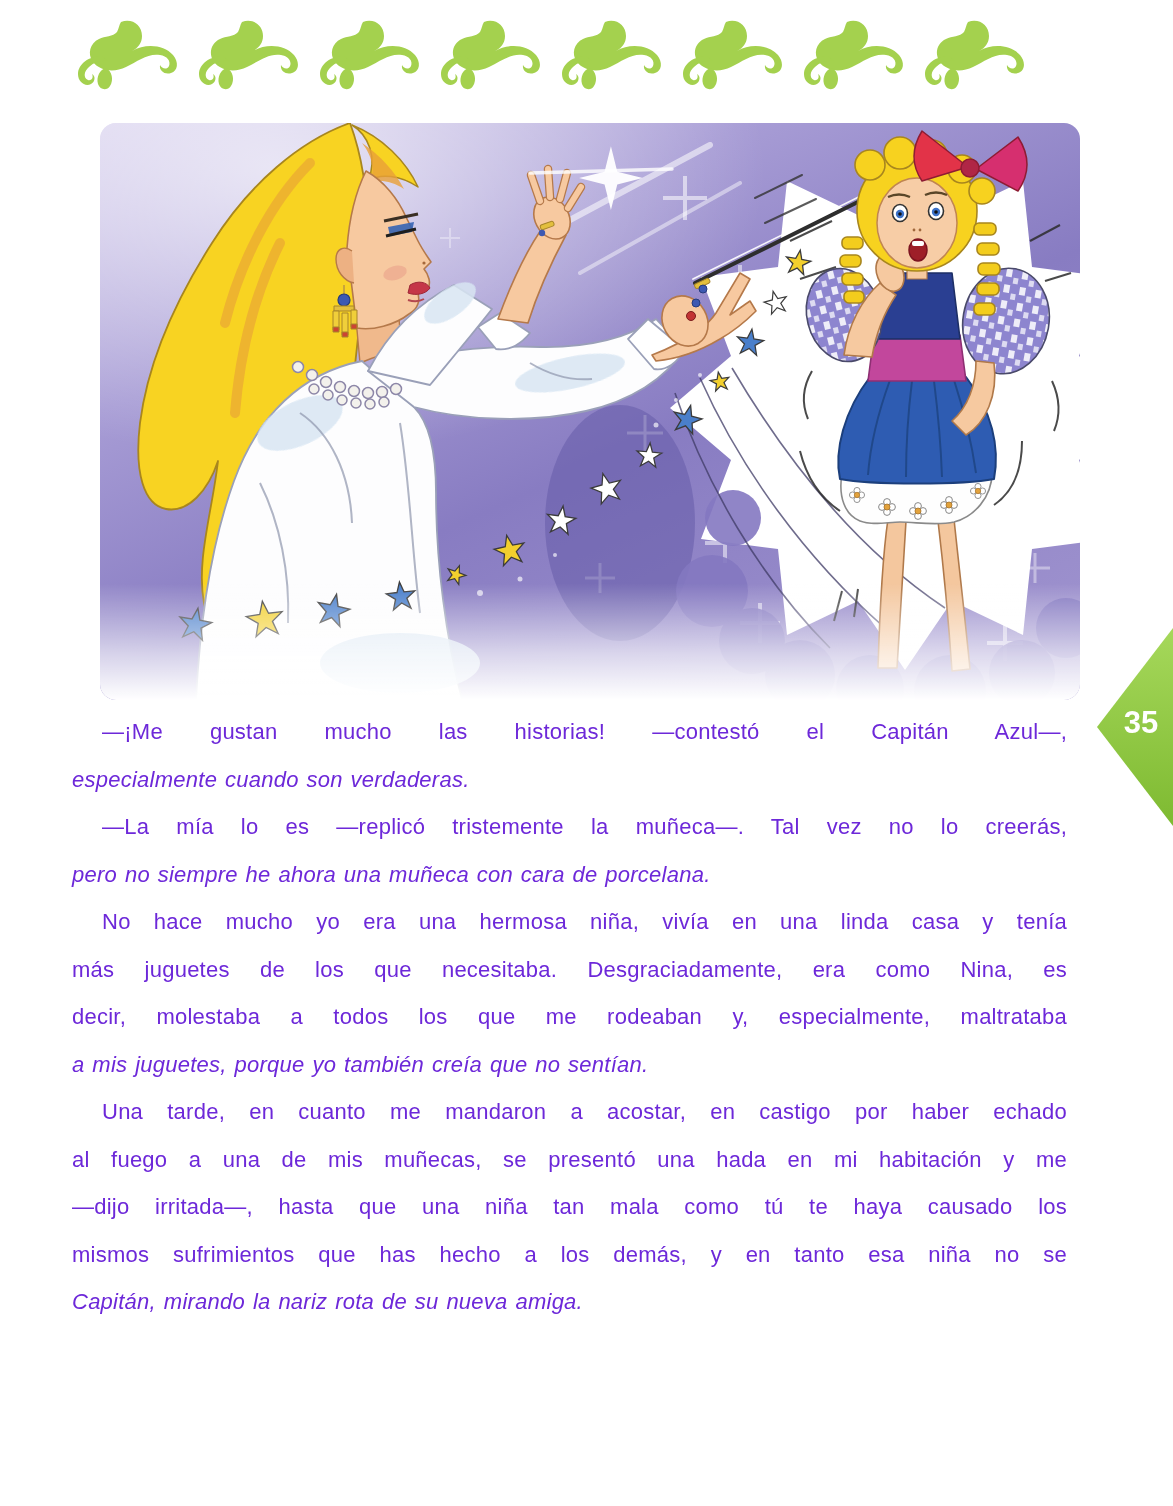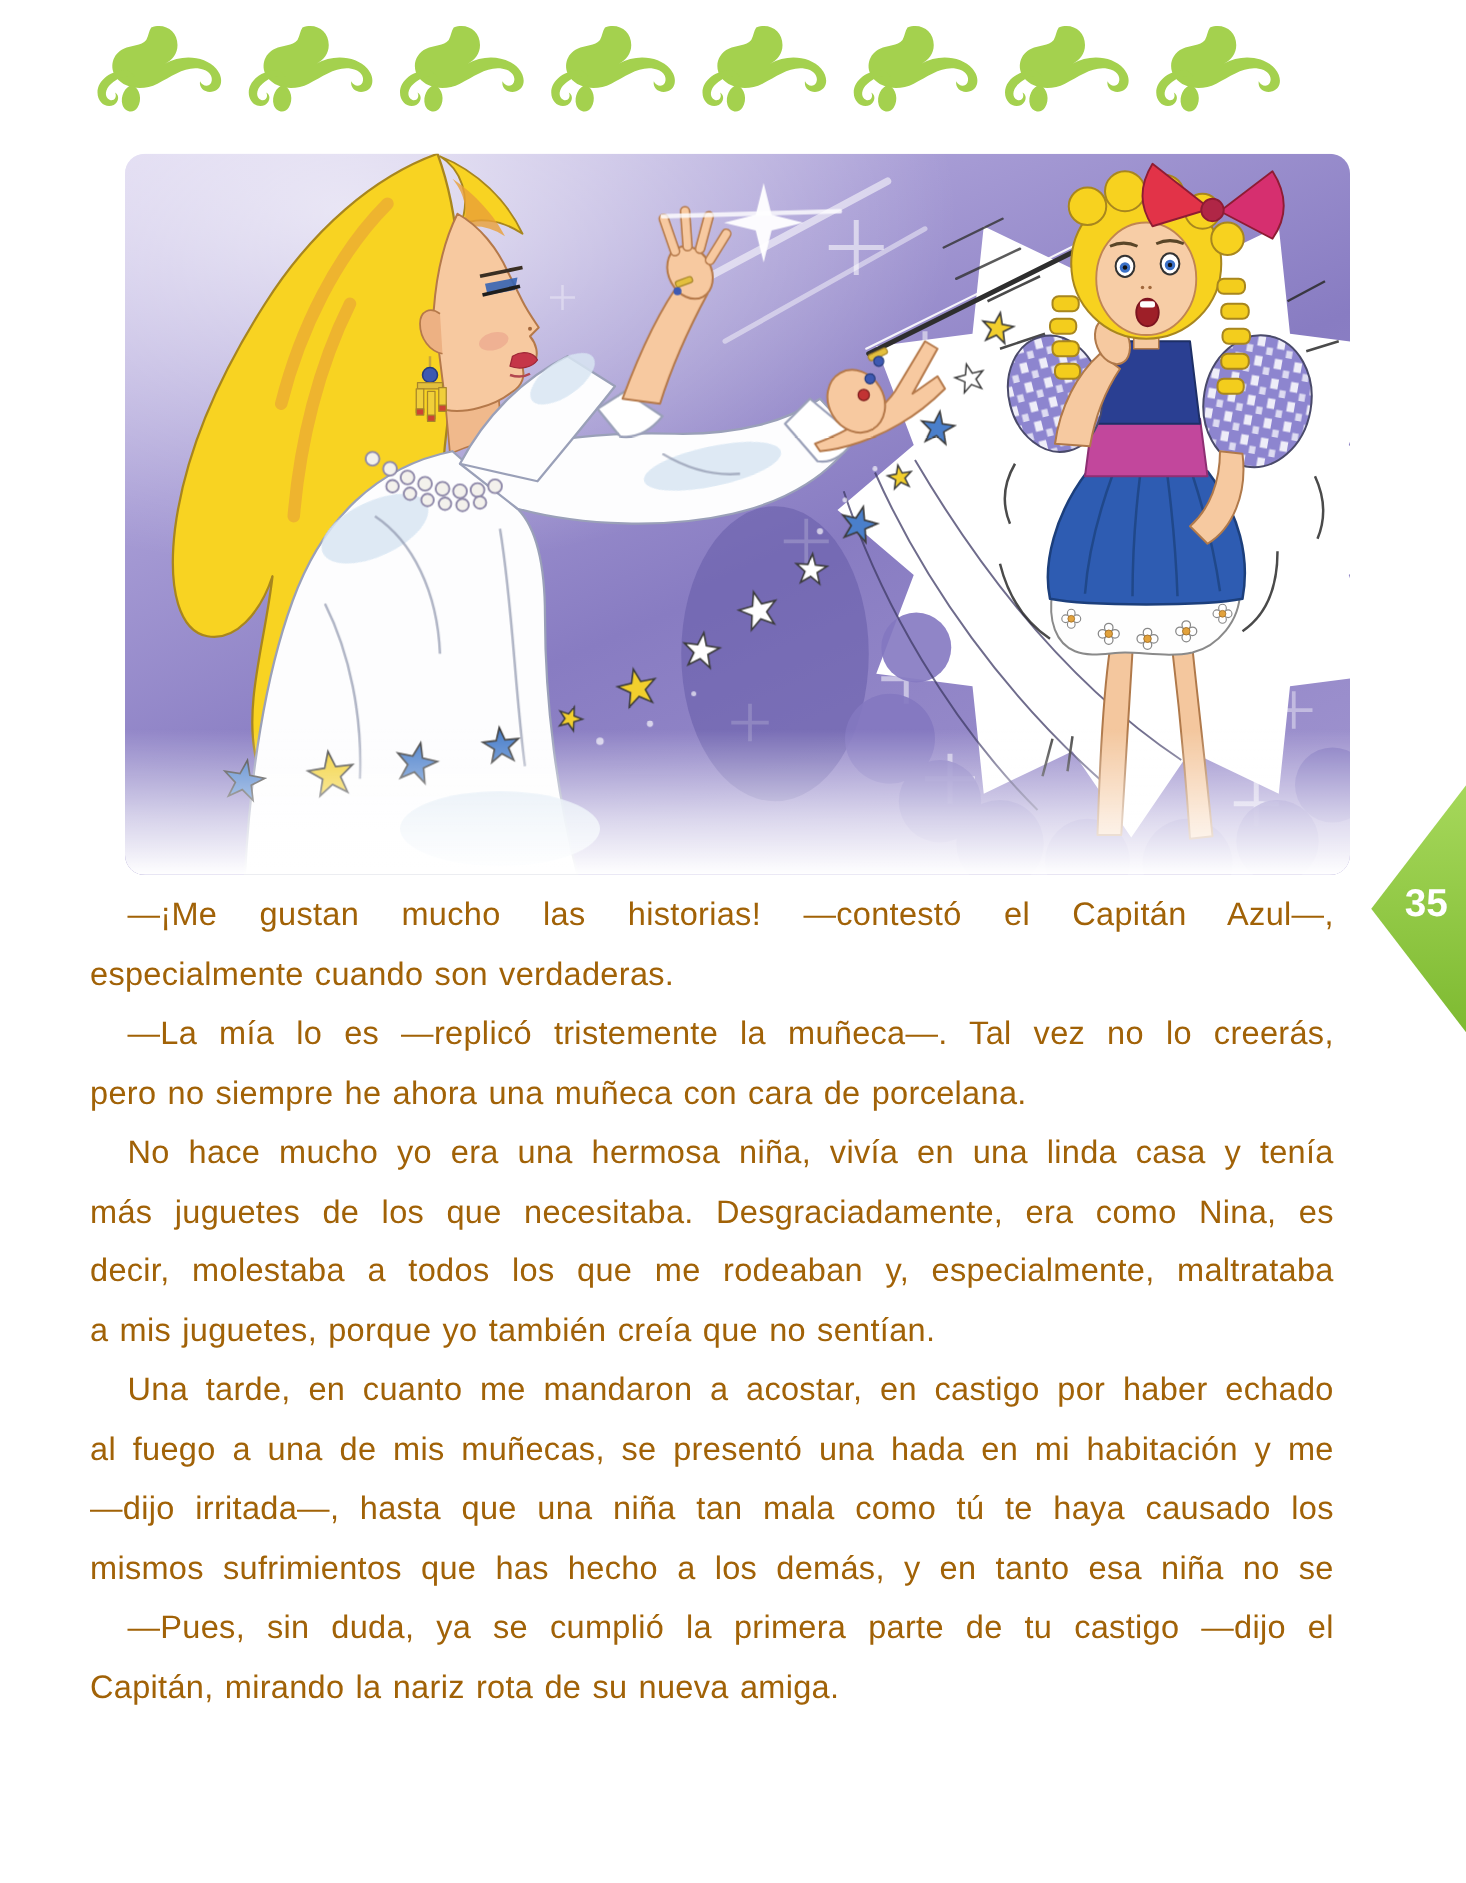--- a/index.html
+++ b/index.html
@@ -5,26 +5,26 @@
   html,body{margin:0;padding:0;}
   body{
     width:1173px;height:1506px;background:#ffffff;position:relative;overflow:hidden;
     font-family:"Liberation Sans", sans-serif;
   }
   .ornament-bar{position:absolute;top:16px;left:72px;width:970px;height:84px;}
   .illustration-wrap{position:absolute;top:123px;left:100px;width:980px;height:577px;}
   .page-badge{position:absolute;top:626px;right:0;width:80px;height:204px;}
   .story{
     position:absolute;top:708px;left:72px;width:995px;
-    font-size:26px;line-height:47.5px;color:#a16207;
+    font-size:22px;line-height:47.5px;color:#6d28d9;
   }
   .story p{margin:0;}
   .jline{display:block;text-align:justify;text-align-last:justify;letter-spacing:.25px;word-spacing:1.5px;white-space:normal;}
   .jline.first{text-indent:30px;}
-  .jline.last{text-align-last:left;}
+  .jline.last{text-align-last:left;font-style:italic;}
 </style>
 </head>
 <body>
 
 <svg class="ornament-bar" viewBox="0 0 970 84">
   <defs>
     <g id="orn">
       <path fill="#a4d14e" d="M49,6 C60,2 70,9 70,20 C70,27 66,32 60,35 C74,27 92,29 101,39 C107,46 106,55 99,57 C93,59 87,55 88,49 C90,53 95,54 97,50 C99,45 95,40 88,39 C76,37 66,45 54,51 C42,57 28,55 21,46 C15,38 18,27 27,23 C33,20 41,21 45,16 C47,12 47,9 49,6 Z"></path>
       <path fill="#a4d14e" d="M30,40 C17,40 6,48 6,58 C6,66 13,71 19,68 C23,66 24,60 20,58 C22,62 19,65 16,64 C11,62 12,55 17,51 C22,46 29,44 36,45 Z"></path>
       <path fill="#a4d14e" d="M34,52 C40,55 42,64 38,70 C35,75 28,74 26,68 C24,61 28,53 34,52 Z"></path>
@@ -416,16 +416,15 @@
     <span class="jline">decir, molestaba a todos los que me rodeaban y, especialmente, maltrataba</span>
     <span class="jline last">a mis juguetes, porque yo también creía que no sentían.</span>
   </p>
   <p>
     <span class="jline first">Una tarde, en cuanto me mandaron a acostar, en castigo por haber echado</span>
     <span class="jline">al fuego a una de mis muñecas, se presentó una hada en mi habitación y me</span>
     <span class="jline">—dijo irritada—, hasta que una niña tan mala como tú te haya causado los</span>
     <span class="jline">mismos sufrimientos que has hecho a los demás, y en tanto esa niña no se</span>
   </p>
   <p>
-    <span class="jline first">—Pues, sin duda, ya se cumplió la primera parte de tu castigo —dijo el</span>
     <span class="jline last">Capitán, mirando la nariz rota de su nueva amiga.</span>
   </p>
 </div>
 
 </body></html>

